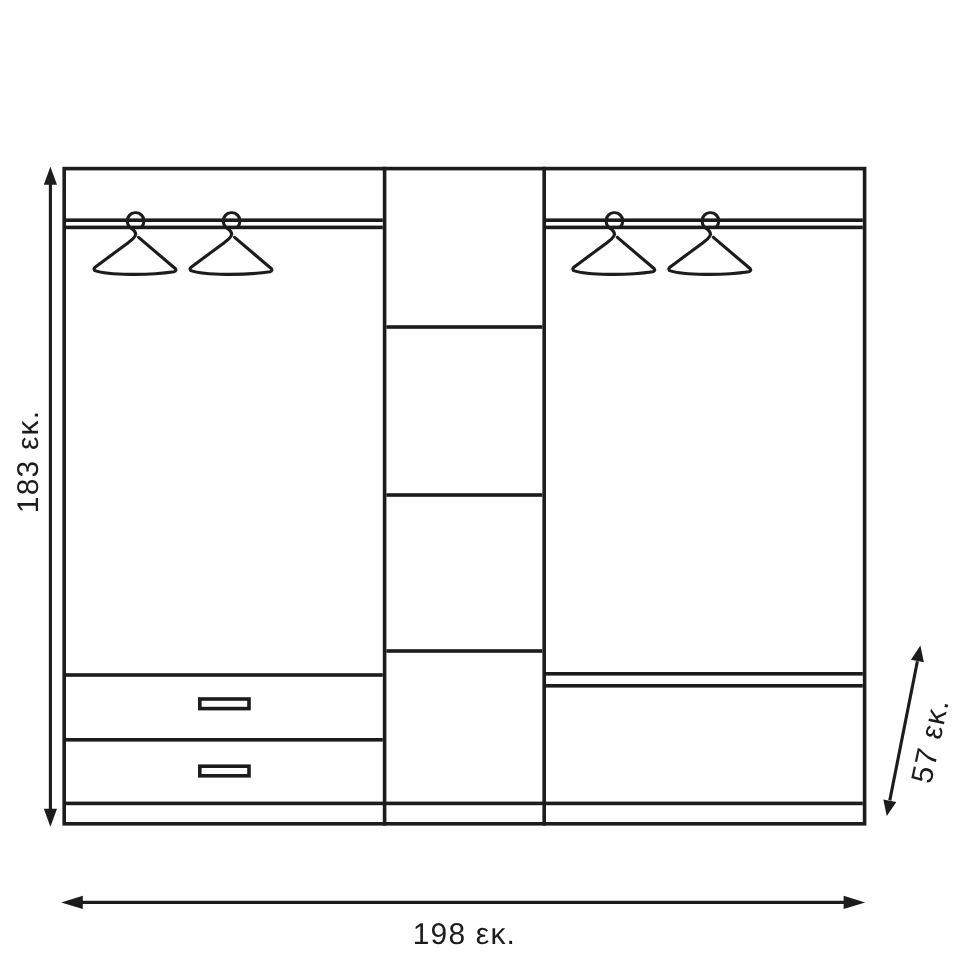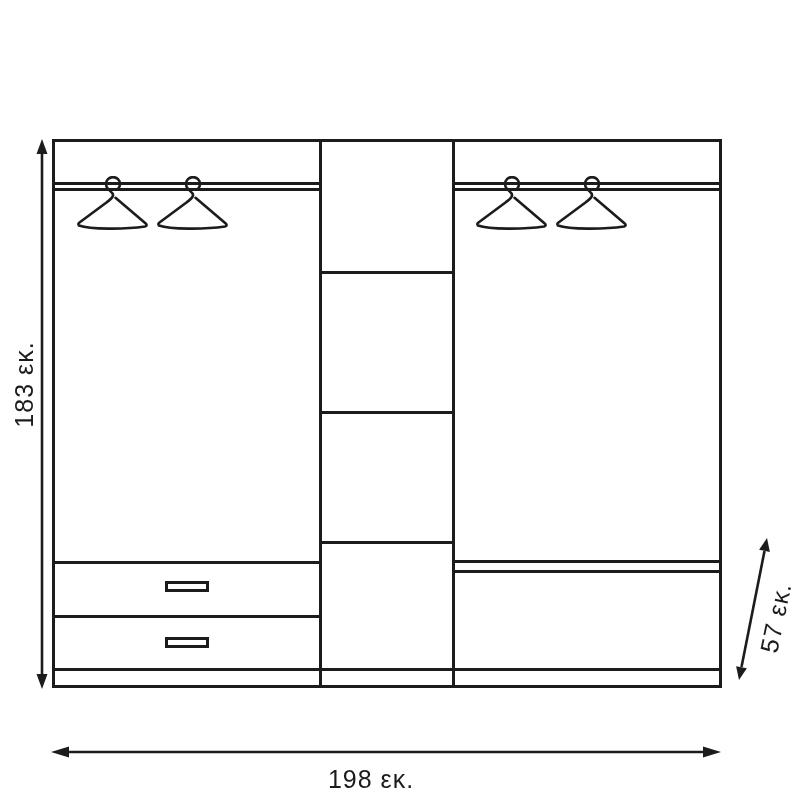--- a/index.html
+++ b/index.html
@@ -58,21 +58,21 @@
   .hanger path { fill: none; stroke: #1c1c1c; stroke-width: 2.6; stroke-linecap: round; stroke-linejoin: round; }
 
   .dim-svg line { stroke: #1c1c1c; stroke-width: 2.6; }
   .dim-svg polygon { fill: #1c1c1c; }
 
   .dim-label {
     font-size: 25px; letter-spacing: 1px; text-align: center;
     color: #1c1c1c; white-space: nowrap;
   }
   .height-label { left: -36px; top: 370px; width: 120px; transform: rotate(-90deg); }
-  .width-label  { left: 271px; top: 765px; width: 200px; }
+  .width-label  { left: 287px; top: 765px; width: 200px; }
   .depth-label  { left: 716px; top: 603px; width: 120px; transform: rotate(-78deg); }
 </style>
 </head>
 <body>
 
 <div id="canvas">
 
   <div class="abs outer-box"></div>
   <div class="abs vline divider-1"></div>
   <div class="abs vline divider-2"></div>

